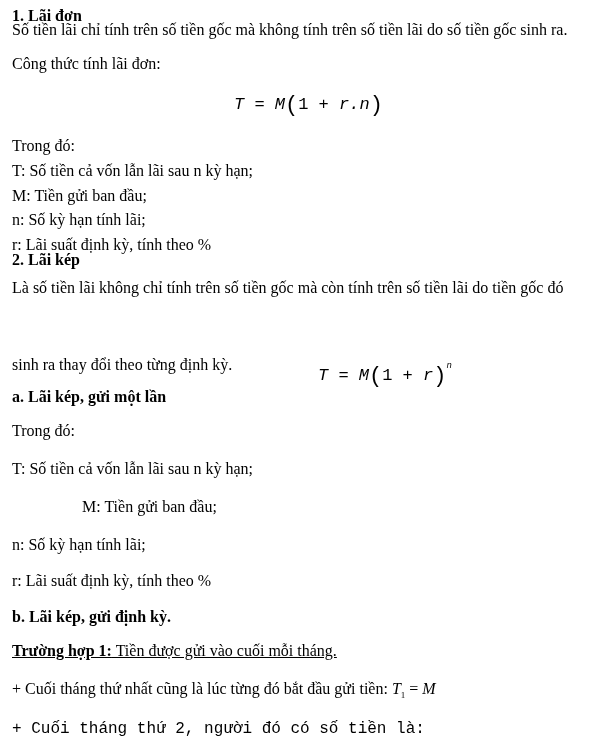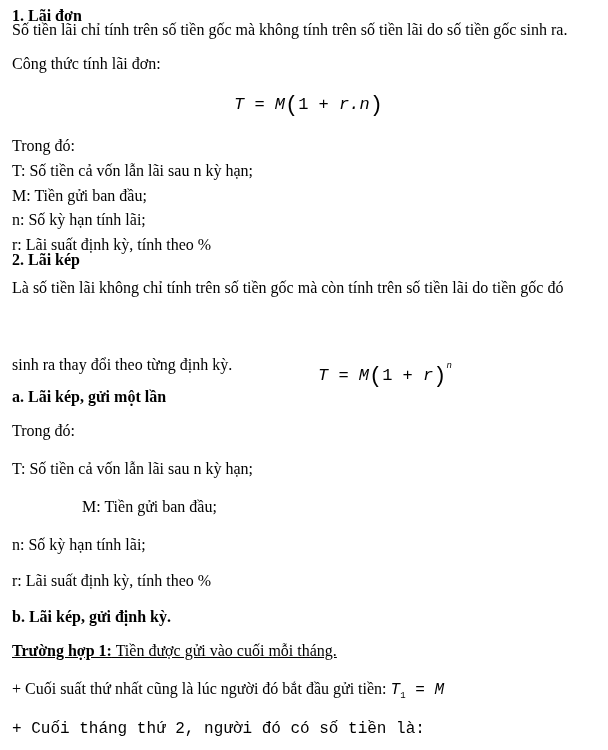--- a/index.html
+++ b/index.html
@@ -11,21 +11,21 @@
   .line { position: absolute; left: 12px; white-space: nowrap; line-height: 20px; text-align: right; }
   .b { font-weight: bold; }
   .formula {
     position: absolute; white-space: nowrap; font-size: 17px; line-height: 32px;
     font-family: Liberation Mono, monospace;
   }
   .formula i { font-style: italic; }
   .paren { font-size: 22px; vertical-align: -2px; font-weight: 300; }
   sup.exp { font-size: 9px; font-style: italic; vertical-align: 12px; }
   sub.idx { font-size: 9px; vertical-align: -4px; }
-  .inline-math { font-style: italic; font-family: Liberation Mono, monospace; }
+  .inline-math { font-style: italic; }
 </style>
 </head>
 <body>
 
 <div class="line b" style="top:6px;">1. Lãi đơn</div>
 <div class="line" style="top:20px;">Số tiền lãi chỉ tính trên số tiền gốc mà không tính trên số tiền lãi do số tiền gốc sinh ra.</div>
 <div class="line" style="top:54px;">Công thức tính lãi đơn:</div>
 
 <div class="formula" style="left:234px; top:89px;">
   <i>T</i><span> = </span><i>M</i><span class="paren">(</span><span>1 + </span><i>r.n</i><span class="paren">)</span>
@@ -53,16 +53,16 @@
 <div class="line" style="top:535px;">n: Số kỳ hạn tính lãi;</div>
 <div class="line" style="top:571px;">r: Lãi suất định kỳ, tính theo %</div>
 
 <div class="line b" style="top:607px;">b. Lãi kép, gửi định kỳ.</div>
 
 <div class="line" style="top:641px;text-decoration:underline;">
   <span class="b">Trường hợp 1:</span><span> Tiền được gửi vào cuối mỗi tháng.</span>
 </div>
 
 <div class="line" style="top:679px;">
-  <span>+ Cuối suất thứ nhất cũng là lúc người đó bắt đầu gửi tiền: </span><span class="inline-math"><span>T</span><sub class="idx" style="font-style:normal;">1</sub><span style="font-style:normal;"> = </span><span>M</span></span>
+  <span>+ Cuối tháng thứ nhất cũng là lúc từng đó bắt đầu gửi tiền: </span><span class="inline-math"><span>T</span><sub class="idx" style="font-style:normal;">1</sub><span style="font-style:normal;"> = </span><span>M</span></span>
 </div>
 
 <div class="line" style="top:719px;font-family:Liberation Mono, monospace;">+ Cuối tháng thứ 2, người đó có số tiền là:</div>
 
 </body></html>

